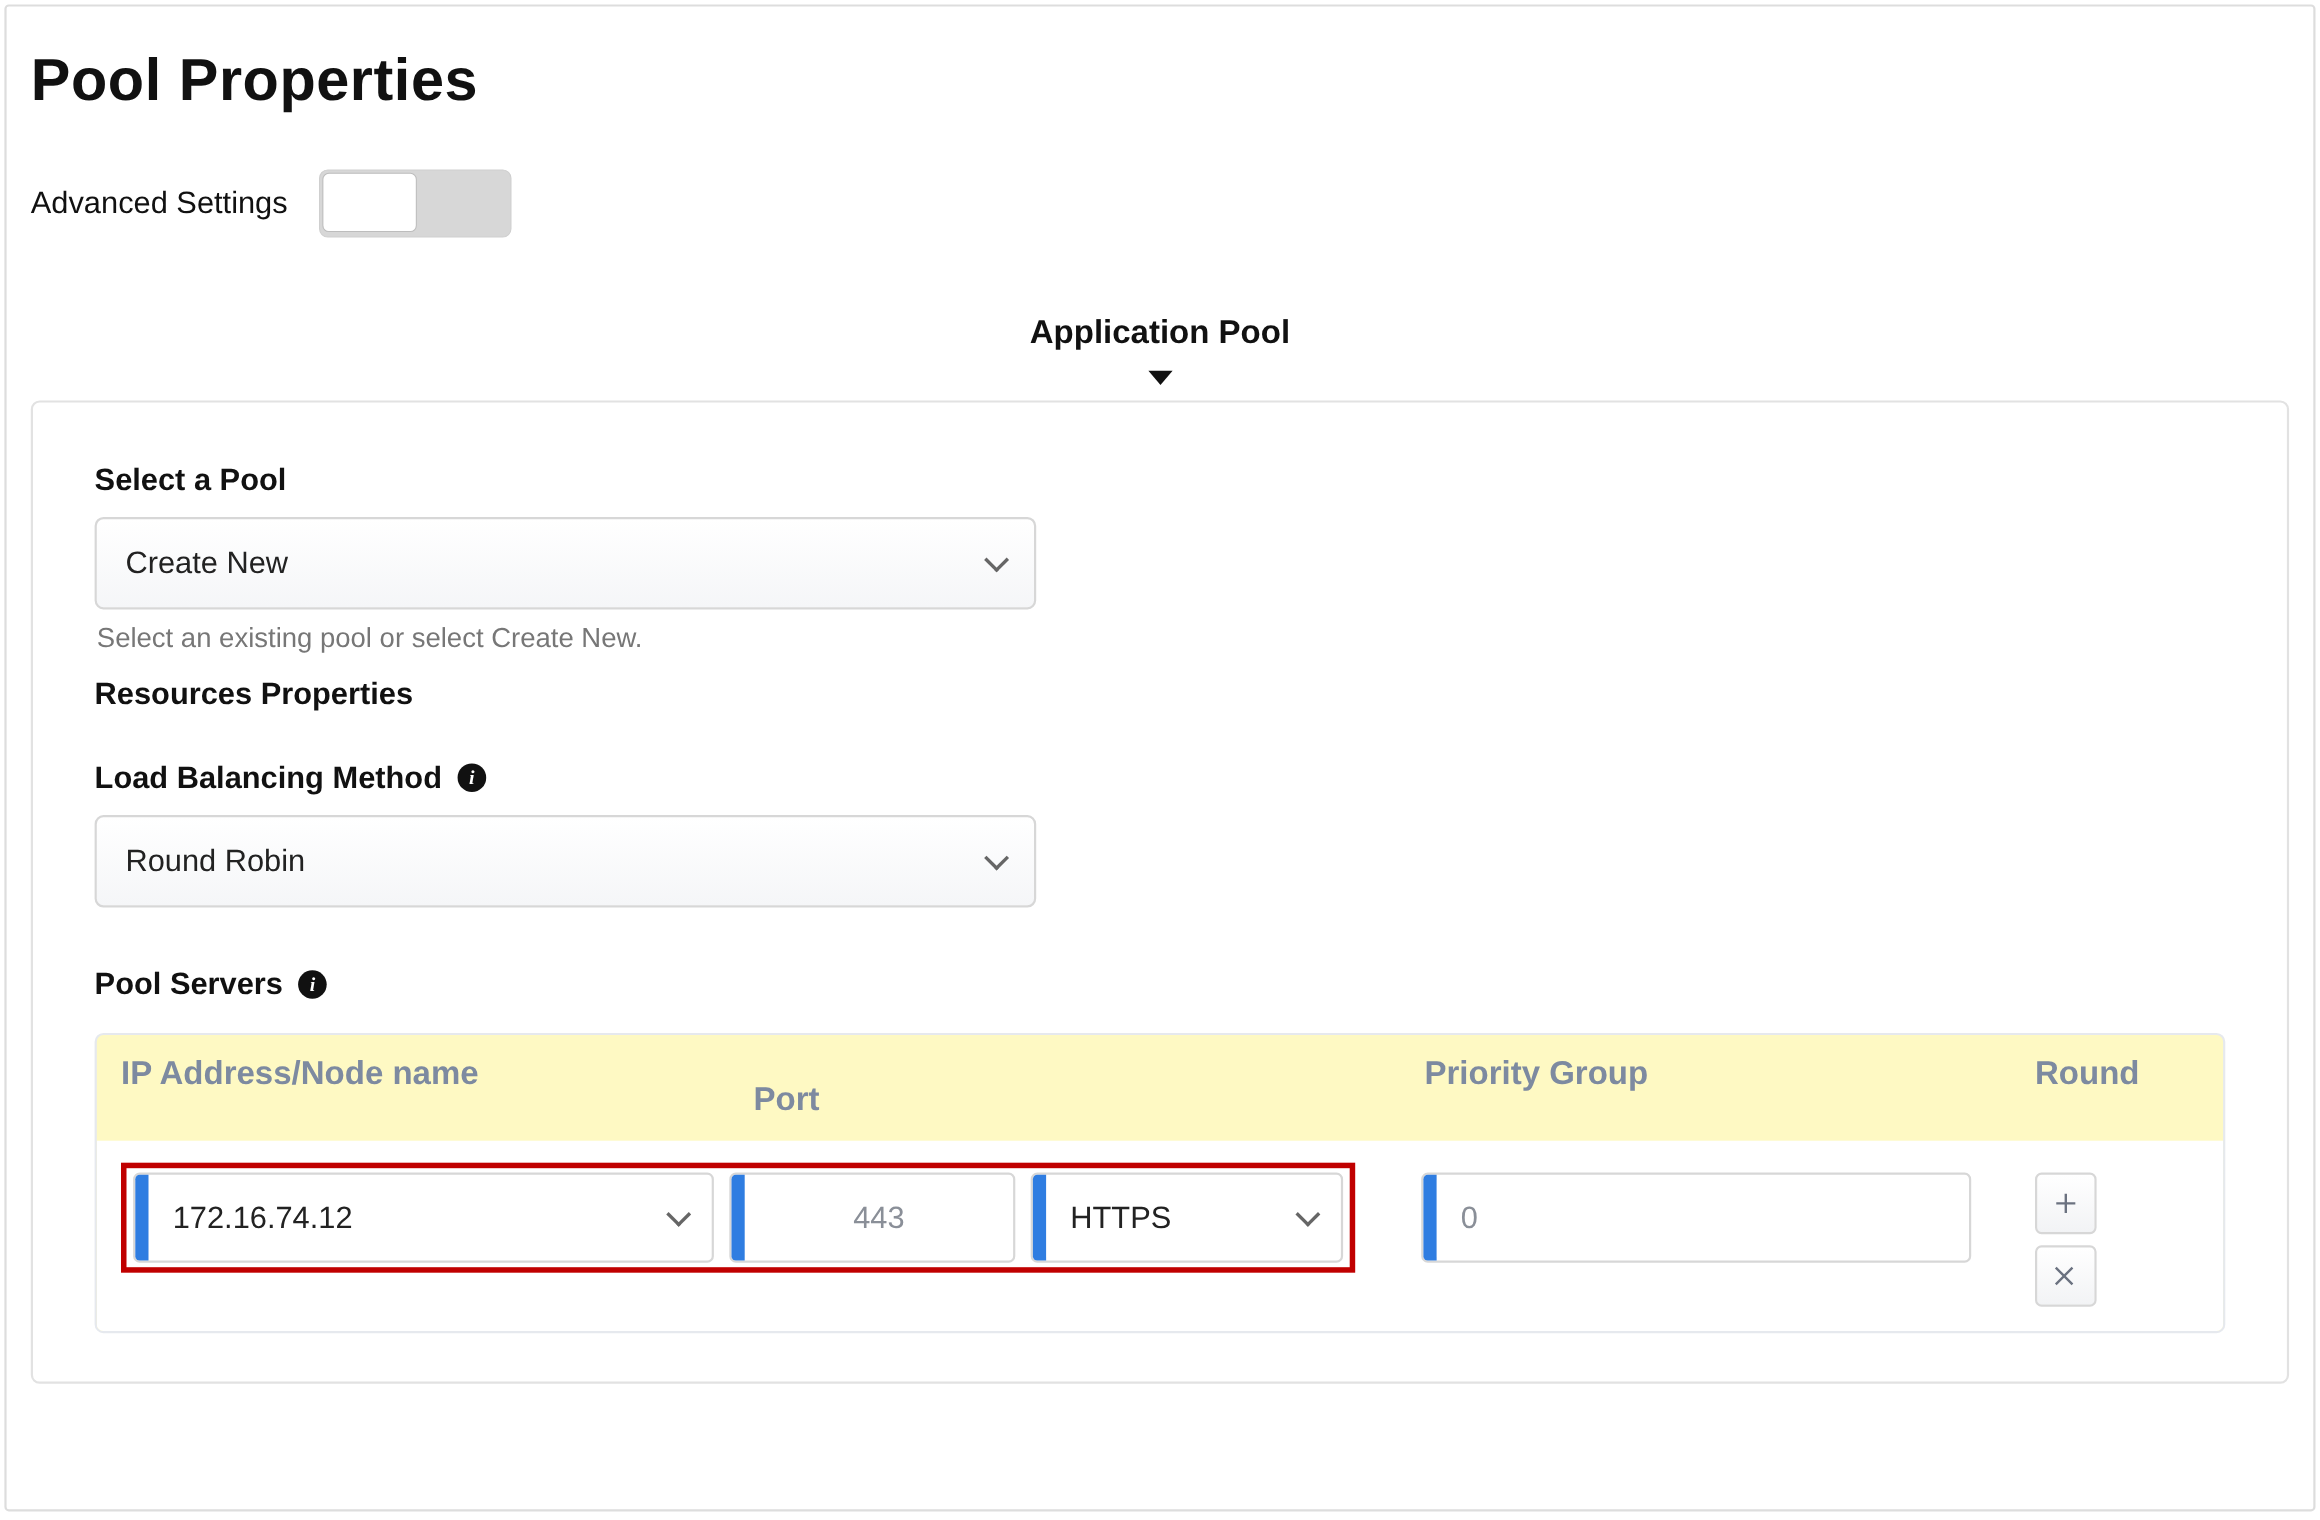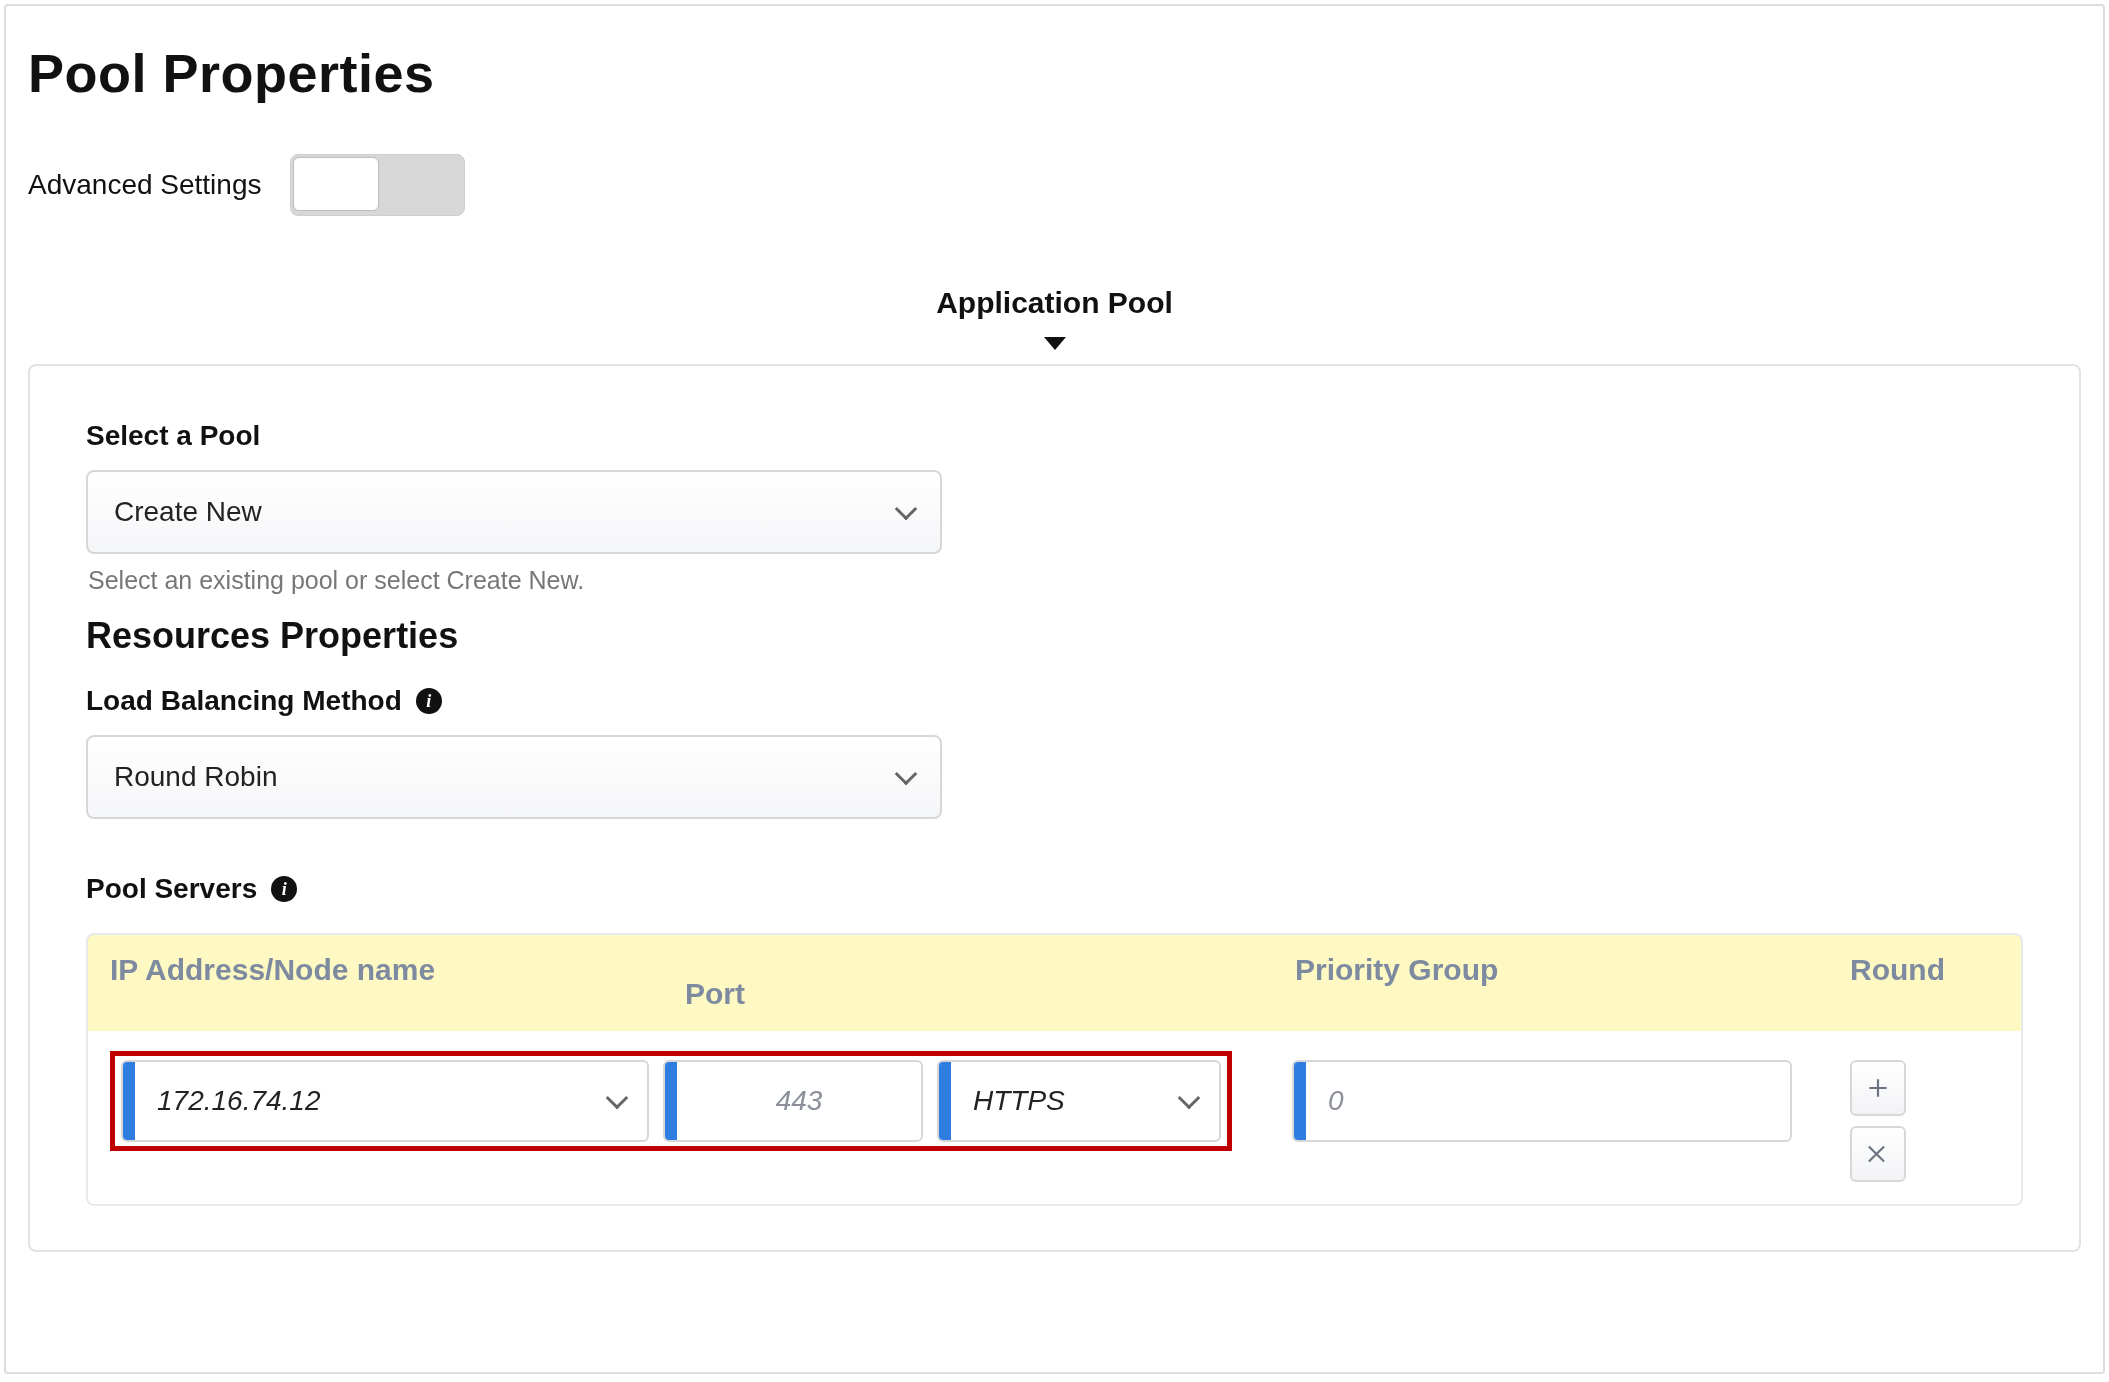--- a/index.html
+++ b/index.html
@@ -79,23 +79,23 @@
     display: flex;
     align-items: center;
     gap: 14px;
   }
   .help-text {
     font-size: 25px;
     color: #777;
     margin: 12px 0 20px 2px;
   }
   h2.sub-title {
-    font-size: 36px;
-    font-weight: 700;
-    margin: 8px 0 28px 0;
+    font-size: 28px;
+    font-weight: 700;
+    margin: 8px 0 44px 0;
   }
 
   .select {
     display: flex;
     align-items: center;
     width: 856px;
     height: 84px;
     border: 2px solid #d7d7d7;
     border-radius: 8px;
     background: linear-gradient(#ffffff, #f5f6f8);
@@ -149,21 +149,20 @@
   .col-port  { width: 610px; margin-top: 24px; }
   .col-prio  { width: 555px; }
   .col-act   { flex: 1; }
 
   .grid-body {
     background: #fff;
     padding: 20px 22px 22px 22px;
     display: flex;
     align-items: flex-start;
     gap: 0;
-    font-style: italic;
   }
   .hl-group {
     border: 5px solid #c00000;
     display: flex;
     padding: 4px 6px 4px 6px;
     gap: 14px;
     margin-right: 60px;
   }
   .blue-input {
     display: flex;

